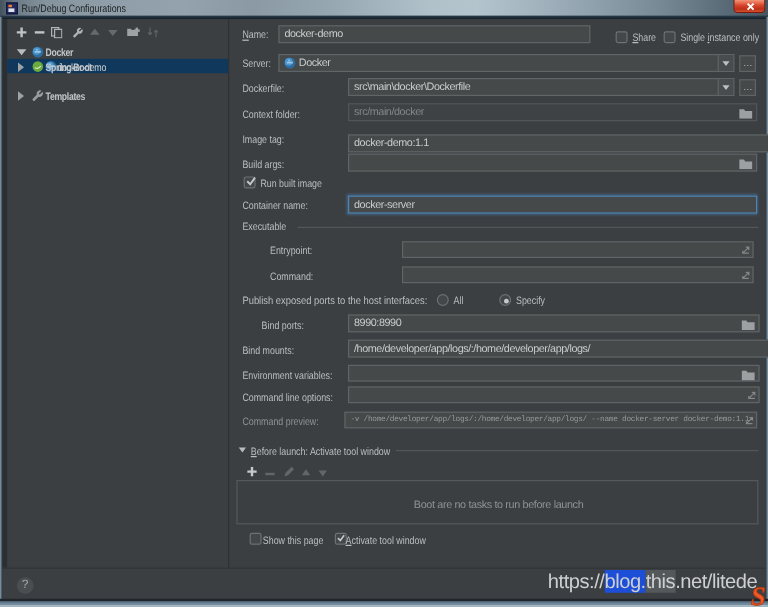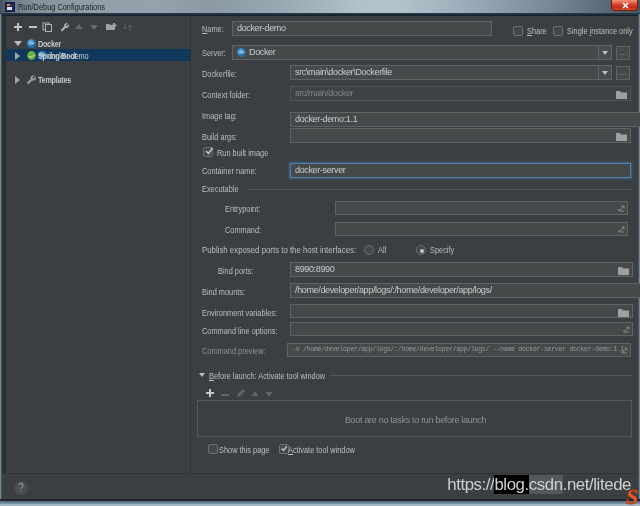--- a/index.html
+++ b/index.html
@@ -43,21 +43,21 @@
 .brw{position:absolute;width:14px;height:14px;background:#45494a;border:1px solid #5f6466;color:#b6b9bb;font-size:8px;text-align:center;line-height:11px;letter-spacing:-0.5px;}
 .cb{position:absolute;width:10px;height:10px;background:#434749;border:1px solid #6d7173;border-radius:2px;}
 .rad{position:absolute;width:10px;height:10px;background:#434749;border:1px solid #6d7173;border-radius:50%;}
 .rad.on:after{content:"";position:absolute;left:2.5px;top:2.5px;width:4px;height:4px;border-radius:50%;background:#c6c9cb;}
 svg{position:absolute;}
 .hline{position:absolute;height:1px;background:#53575a;}
 #tasksbox{left:197px;top:400px;width:435px;height:37px;border:1px solid #55595c;}
 #notasks{left:0;top:14px;width:435px;text-align:center;font-size:9px;letter-spacing:-0.3px;color:#8f9294;position:absolute;}
 
 #wm{left:0px;top:475px;width:631px;text-align:right;font-size:16.8px;letter-spacing:-0.4px;color:#cdcfd1;}
-#wm .bl{background:#000000;}
+#wm .bl{background:#1d4ed8;}
 #wm .cs{background:#54585b;}
 </style></head>
 <body>
 <div class="abs" id="titlebar"></div>
 <div class="abs" id="appicon">
     <i></i>
     <b></b>
   </div>
 <div class="abs" id="wtitle">Run/Debug Configurations</div>
 <div class="abs" id="titleline"></div>
@@ -269,16 +269,16 @@
 <span class="cb" style="left:208px;top:444px"></span>
 <div class="lbl" style="left:219px;top:445px">Show this page</div>
 <span class="cb" style="left:279px;top:444px"></span>
 <svg class="abs" style="left:280px;top:444px;width:8px;height:9px" viewBox="0 0 10 10">
     <path d="M2 5l2.5 2.5L8.5 2" stroke="#c4c7c9" stroke-width="1.7" fill="none"></path>
   </svg>
 <div class="lbl" style="left:288px;top:445px"><u>A</u>ctivate tool window</div>
 
 <div class="abs" style="left:14px;top:481px;width:14px;height:14px;border-radius:50%;background:#4b4e50;color:#a6a9ab;font-size:10px;text-align:center;line-height:14px">?</div>
 
-<div class="abs" id="wm">https://<span class="bl">blog.</span><span class="cs">csdn</span>.net/litede</div>
+<div class="abs" id="wm">https://<span class="bl">blog.</span><span class="cs">this</span>.net/litede</div>
 <svg class="abs" style="left:621px;top:486px;width:22px;height:22px" viewBox="0 0 22 22">
     <text x="11" y="18" font-family="Liberation Serif" font-size="22" font-weight="bold" font-style="italic" text-anchor="middle" fill="#f05a28" stroke="#b83a10" stroke-width="0.8">S</text>
   </svg>
 
 </body></html>

